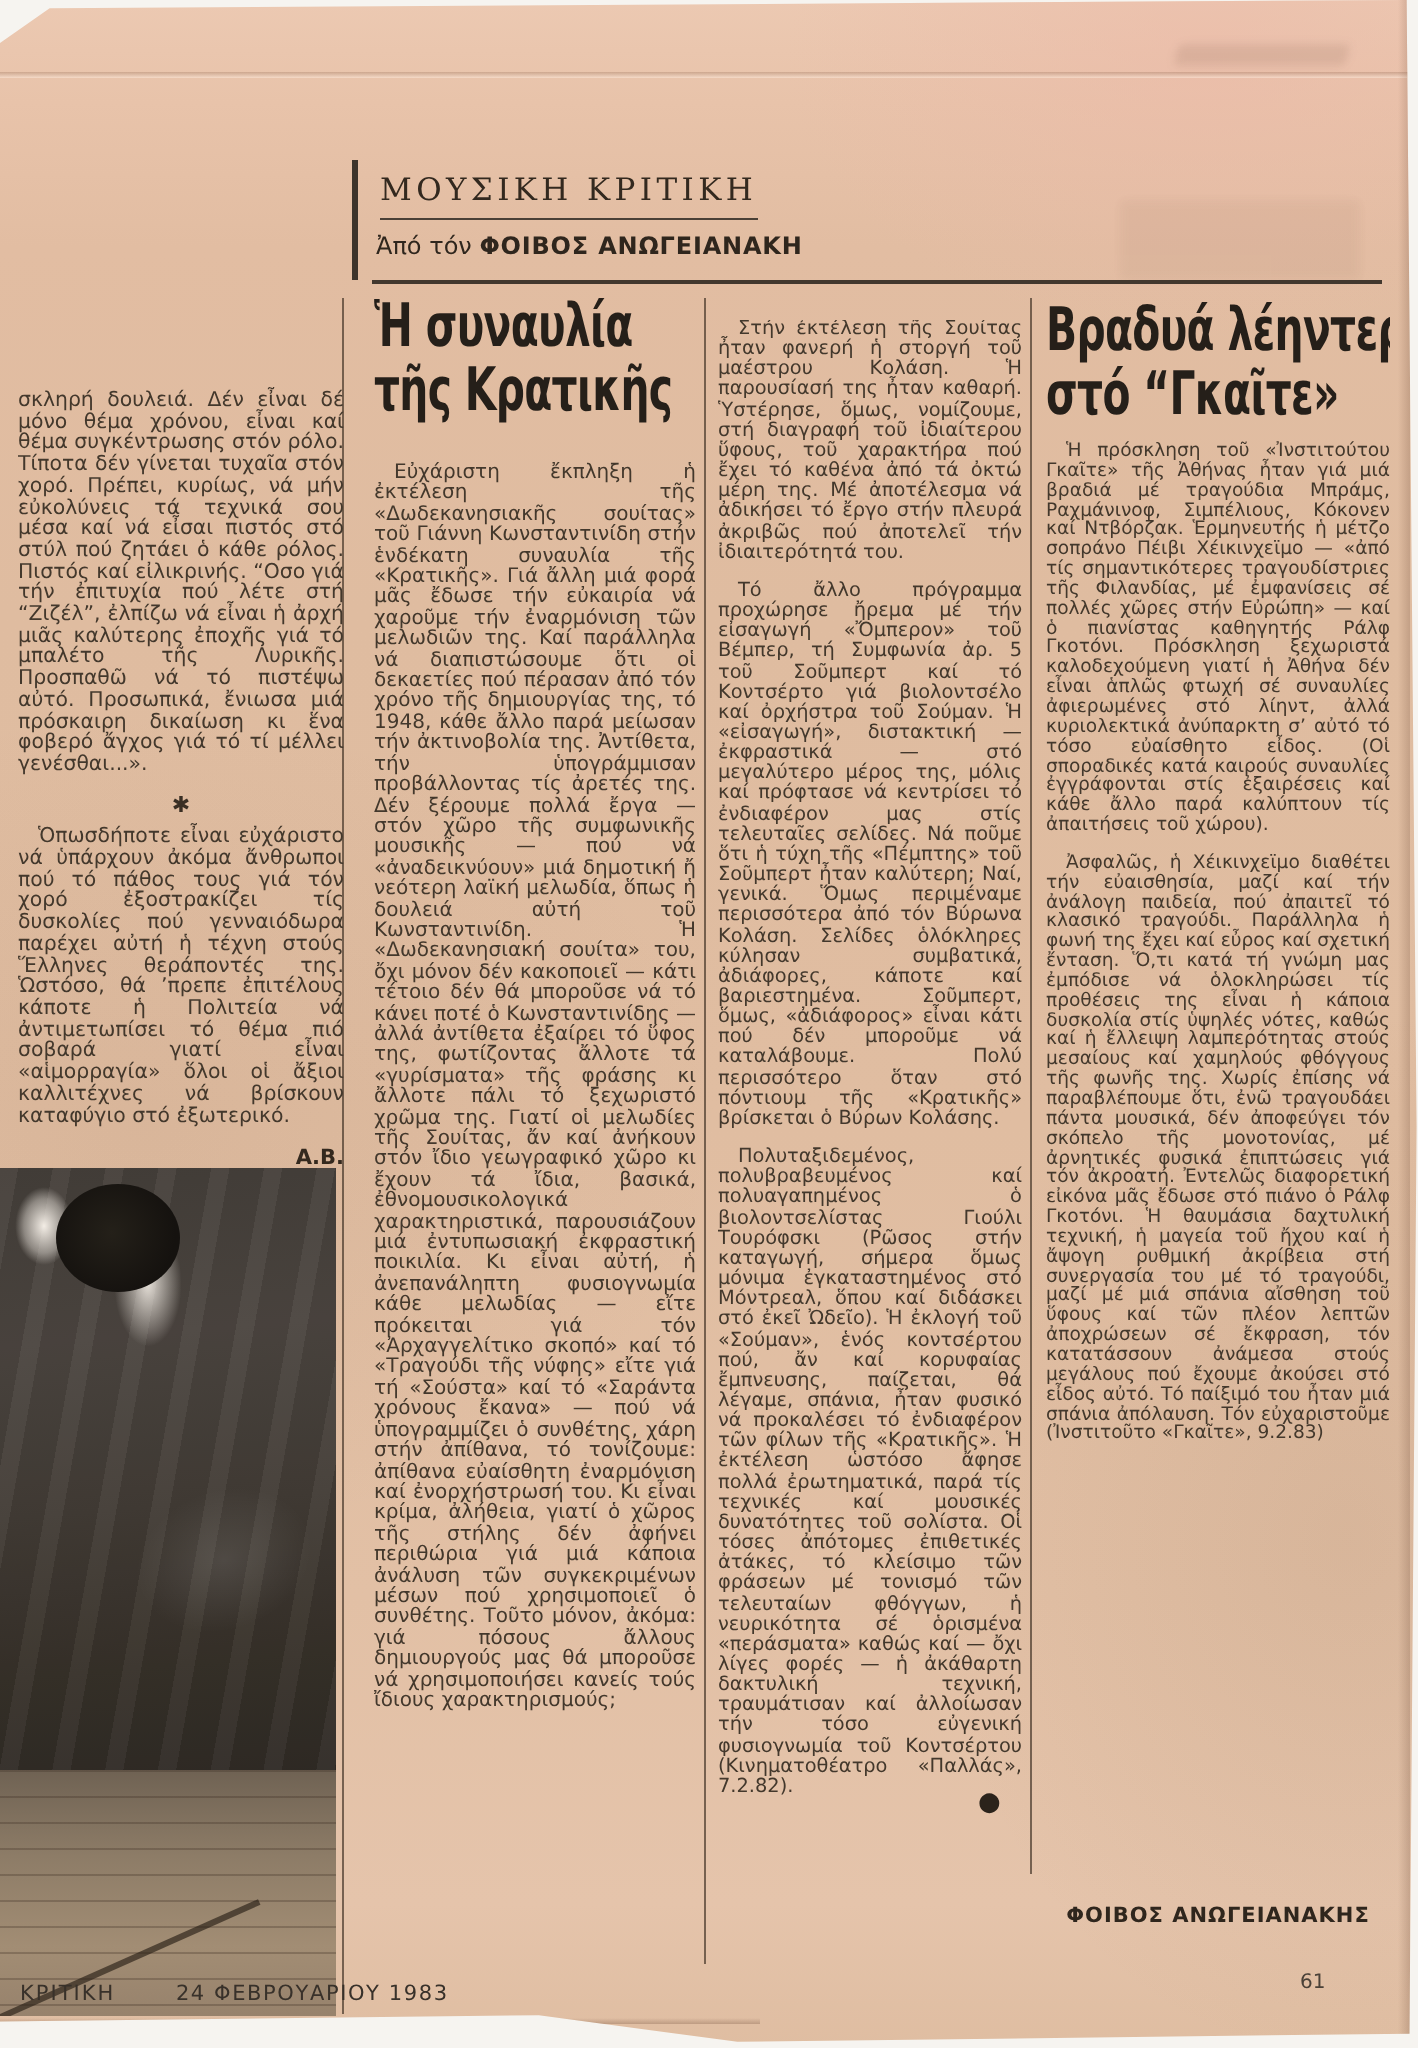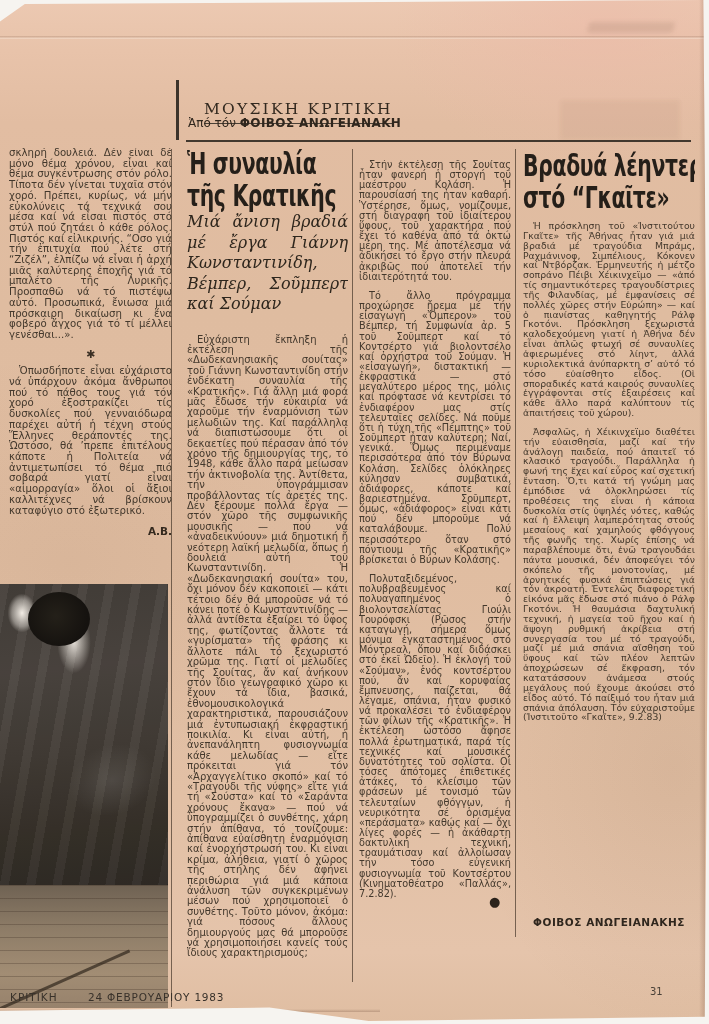--- a/index.html
+++ b/index.html
@@ -22,60 +22,60 @@
     background:linear-gradient(180deg, rgba(130,88,64,0.28), rgba(255,236,222,0.55)); }
   .edge-right { position:absolute; right:4px; top:0; width:6px; height:1024px;
     background:linear-gradient(270deg, rgba(110,75,55,0.25), transparent); }
   .edge-bottom { position:absolute; left:0; bottom:12px; width:380px; height:3px;
     background:linear-gradient(0deg, rgba(110,75,55,0.3), transparent); }
   .ghost { position:absolute; background:rgba(95,62,50,0.12); filter:blur(2px); border-radius:3px; }
 
   
   .header-bar { position:absolute; left:176px; top:80px; width:2.5px; height:60px; background:#3d342b; }
   .section-title {
-    position:absolute; left:188px; top:84px; margin:16px;
+    position:absolute; left:188px; top:84px; margin:2px;
     font-family:"DejaVu Serif", serif; font-weight:400;
     font-size:15.5px; letter-spacing:2.2px; color:#33291f;
     border-bottom:1.5px solid #4a4036; padding-bottom:5px;
   }
   .byline { position:absolute; left:188px; top:116px; font-size:12px; color:#2f261d; }
   .byline b { letter-spacing:0.4px; }
   .long-rule { position:absolute; left:186px; top:140px; width:505px; height:1.5px; background:#42382e; }
 
   
   .vrule { position:absolute; width:1.2px; background:rgba(58,44,32,0.65); }
   #vrule1 { left:171px; top:149px; height:858px; }
   #vrule2 { left:352px; top:149px; height:833px; }
   #vrule3 { left:515px; top:149px; height:788px; }
 
   
   .bodytext { color:#43382c; text-align:justify; }
   .bodytext p { margin:0 0 9px 0; text-indent:10px; }
-  .bodytext p.noindent { text-indent:0; }
+  .bodytext p.noindent { text-indent:0;margin-top:48px; }
 
   #col1 { position:absolute; left:9px; top:148px; width:163px; height:436px; overflow:hidden;
           font-size:10.2px; line-height:10.7px; }
   .divider-star { text-align:center; font-weight:700; font-size:11px; margin:4px 0 6px 0; color:#3a2f24; }
   .sig-ab { text-align:right; font-weight:700; font-size:10.5px; margin-top:10px; color:#34291e; }
 
   #col2 { position:absolute; left:187px; top:148px; width:161px; height:834px; overflow:hidden; }
   #col3 { position:absolute; left:359px; top:160px; width:152px; height:760px; overflow:hidden;
           font-size:9.7px; line-height:10.15px; }
   #col4 { position:absolute; left:523px; top:150px; width:172px; height:800px; overflow:hidden; }
 
   .article-title { margin:0; color:#251f19; font-weight:700;
     font-size:30px; line-height:32px; letter-spacing:-0.5px;
     transform:scaleX(0.68); transform-origin:0 0; width:147%; white-space:nowrap; }
   .article-subtitle { margin:9px 0 0 0; font-family:"DejaVu Serif", serif; font-style:italic;
     font-size:16px; line-height:20.5px; color:#2e261d; }
   #col2 .flowtext { margin-top:20px; font-size:10px; line-height:10.4px; }
   #col4 .flowtext { margin-top:7px; font-size:9.3px; line-height:9.85px; }
 
   .end-bullet { position:absolute; left:489px; top:894px; font-size:13px; color:#2b231b; }
-  .sig-main { position:absolute; left:523px; top:916px; width:172px; text-align:center;
+  .sig-main { position:absolute; left:523px; top:952px; width:172px; text-align:center;
     font-weight:700; font-size:10.5px; letter-spacing:0.5px; color:#2f261d; }
 
   
   #photo { position:absolute; left:0; top:584px; width:168px; height:424px; overflow:hidden; background:#3a3531; }
   .photo-curtain { position:absolute; left:0; top:0; right:0; height:72%;
     background:
       repeating-linear-gradient(100deg, rgba(255,255,255,0.035) 0 9px, rgba(0,0,0,0.05) 9px 26px),
       linear-gradient(175deg, #453f3a 0%, #4c4540 28%, #423c36 55%, #373129 80%, #2f2a25 100%); }
   .photo-fold { position:absolute; left:40%; top:38%; width:90px; height:70px;
     background:radial-gradient(closest-side, rgba(255,255,255,0.10), transparent); transform:rotate(-20deg); }
@@ -134,21 +134,20 @@
       <div class="photo-head"></div>
       <div class="photo-floor"></div>
       <div class="photo-diagonal"></div>
     </div>
 
     <div id="col2" class="bodytext">
       <div class="article-title">
         <div>Ἡ συναυλία</div>
         <div>τῆς Κρατικῆς</div>
       </div>
-      <p class="article-subtitle noindent">Μιά ἄνιση βραδιά μέ ἔργα Γιάννη Κωνσταντινίδη, Βέμπερ, Σοῦμπερτ καί Σούμαν</p>
       <p class="flowtext">Εὐχάριστη ἔκπληξη ἡ ἐκτέλεση τῆς «Δωδεκανησιακῆς σουίτας» τοῦ Γιάννη Κωνσταντινίδη στήν ἑνδέκατη συναυλία τῆς «Κρατικῆς». Γιά ἄλλη μιά φορά μᾶς ἔδωσε τήν εὐκαιρία νά χαροῦμε τήν ἐναρμόνιση τῶν μελωδιῶν της. Καί παράλληλα νά διαπιστώσουμε ὅτι οἱ δεκαετίες πού πέρασαν ἀπό τόν χρόνο τῆς δημιουργίας της, τό 1948, κάθε ἄλλο παρά μείωσαν τήν ἀκτινοβολία της. Ἀντίθετα, τήν ὑπογράμμισαν προβάλλοντας τίς ἀρετές της. Δέν ξέρουμε πολλά ἔργα — στόν χῶρο τῆς συμφωνικῆς μουσικῆς — πού νά «ἀναδεικνύουν» μιά δημοτική ἤ νεότερη λαϊκή μελωδία, ὅπως ἡ δουλειά αὐτή τοῦ Κωνσταντινίδη. Ἡ «Δωδεκανησιακή σουίτα» του, ὄχι μόνον δέν κακοποιεῖ — κάτι τέτοιο δέν θά μποροῦσε νά τό κάνει ποτέ ὁ Κωνσταντινίδης — ἀλλά ἀντίθετα ἐξαίρει τό ὕφος της, φωτίζοντας ἄλλοτε τά «γυρίσματα» τῆς φράσης κι ἄλλοτε πάλι τό ξεχωριστό χρῶμα της. Γιατί οἱ μελωδίες τῆς Σουίτας, ἄν καί ἀνήκουν στόν ἴδιο γεωγραφικό χῶρο κι ἔχουν τά ἴδια, βασικά, ἐθνομουσικολογικά χαρακτηριστικά, παρουσιάζουν μιά ἐντυπωσιακή ἐκφραστική ποικιλία. Κι εἶναι αὐτή, ἡ ἀνεπανάληπτη φυσιογνωμία κάθε μελωδίας — εἴτε πρόκειται γιά τόν «Ἀρχαγγελίτικο σκοπό» καί τό «Τραγούδι τῆς νύφης» εἴτε γιά τή «Σούστα» καί τό «Σαράντα χρόνους ἔκανα» — πού νά ὑπογραμμίζει ὁ συνθέτης, χάρη στήν ἀπίθανα, τό τονίζουμε: ἀπίθανα εὐαίσθητη ἐναρμόνιση καί ἐνορχήστρωσή του. Κι εἶναι κρίμα, ἀλήθεια, γιατί ὁ χῶρος τῆς στήλης δέν ἀφήνει περιθώρια γιά μιά κάποια ἀνάλυση τῶν συγκεκριμένων μέσων πού χρησιμοποιεῖ ὁ συνθέτης. Τοῦτο μόνον, ἀκόμα: γιά πόσους ἄλλους δημιουργούς μας θά μποροῦσε νά χρησιμοποιήσει κανείς τούς ἴδιους χαρακτηρισμούς;</p>
     </div>
 
     <div id="col3" class="bodytext">
       <p>Στήν ἐκτέλεση τῆς Σουίτας ἦταν φανερή ἡ στοργή τοῦ μαέστρου Κολάση. Ἡ παρουσίασή της ἦταν καθαρή. Ὑστέρησε, ὅμως, νομίζουμε, στή διαγραφή τοῦ ἰδιαίτερου ὕφους, τοῦ χαρακτήρα πού ἔχει τό καθένα ἀπό τά ὀκτώ μέρη της. Μέ ἀποτέλεσμα νά ἀδικήσει τό ἔργο στήν πλευρά ἀκριβῶς πού ἀποτελεῖ τήν ἰδιαιτερότητά του.</p>
       <p>Τό ἄλλο πρόγραμμα προχώρησε ἤρεμα μέ τήν εἰσαγωγή «Ὄμπερον» τοῦ Βέμπερ, τή Συμφωνία ἀρ. 5 τοῦ Σοῦμπερτ καί τό Κοντσέρτο γιά βιολοντσέλο καί ὀρχήστρα τοῦ Σούμαν. Ἡ «εἰσαγωγή», διστακτική — ἐκφραστικά — στό μεγαλύτερο μέρος της, μόλις καί πρόφτασε νά κεντρίσει τό ἐνδιαφέρον μας στίς τελευταῖες σελίδες. Νά ποῦμε ὅτι ἡ τύχη τῆς «Πέμπτης» τοῦ Σοῦμπερτ ἦταν καλύτερη; Ναί, γενικά. Ὅμως περιμέναμε περισσότερα ἀπό τόν Βύρωνα Κολάση. Σελίδες ὁλόκληρες κύλησαν συμβατικά, ἀδιάφορες, κάποτε καί βαριεστημένα. Σοῦμπερτ, ὅμως, «ἀδιάφορος» εἶναι κάτι πού δέν μποροῦμε νά καταλάβουμε. Πολύ περισσότερο ὅταν στό πόντιουμ τῆς «Κρατικῆς» βρίσκεται ὁ Βύρων Κολάσης.</p>
       <p>Πολυταξιδεμένος, πολυβραβευμένος καί πολυαγαπημένος ὁ βιολοντσελίστας Γιούλι Τουρόφσκι (Ρῶσος στήν καταγωγή, σήμερα ὅμως μόνιμα ἐγκαταστημένος στό Μόντρεαλ, ὅπου καί διδάσκει στό ἐκεῖ Ὠδεῖο). Ἡ ἐκλογή τοῦ «Σούμαν», ἑνός κοντσέρτου πού, ἄν καί κορυφαίας ἔμπνευσης, παίζεται, θά λέγαμε, σπάνια, ἦταν φυσικό νά προκαλέσει τό ἐνδιαφέρον τῶν φίλων τῆς «Κρατικῆς». Ἡ ἐκτέλεση ὡστόσο ἄφησε πολλά ἐρωτηματικά, παρά τίς τεχνικές καί μουσικές δυνατότητες τοῦ σολίστα. Οἱ τόσες ἀπότομες ἐπιθετικές ἀτάκες, τό κλείσιμο τῶν φράσεων μέ τονισμό τῶν τελευταίων φθόγγων, ἡ νευρικότητα σέ ὁρισμένα «περάσματα» καθώς καί — ὄχι λίγες φορές — ἡ ἀκάθαρτη δακτυλική τεχνική, τραυμάτισαν καί ἀλλοίωσαν τήν τόσο εὐγενική φυσιογνωμία τοῦ Κοντσέρτου (Κινηματοθέατρο «Παλλάς», 7.2.82).</p>
     </div>
     <div class="end-bullet">●</div>
 
@@ -159,15 +158,15 @@
       </div>
       <p class="flowtext">Ἡ πρόσκληση τοῦ «Ἰνστιτούτου Γκαῖτε» τῆς Ἀθήνας ἦταν γιά μιά βραδιά μέ τραγούδια Μπράμς, Ραχμάνινοφ, Σιμπέλιους, Κόκονεν καί Ντβόρζακ. Ἑρμηνευτής ἡ μέτζο σοπράνο Πέιβι Χέικινχεϊμο — «ἀπό τίς σημαντικότερες τραγουδίστριες τῆς Φιλανδίας, μέ ἐμφανίσεις σέ πολλές χῶρες στήν Εὐρώπη» — καί ὁ πιανίστας καθηγητής Ράλφ Γκοτόνι. Πρόσκληση ξεχωριστά καλοδεχούμενη γιατί ἡ Ἀθήνα δέν εἶναι ἁπλῶς φτωχή σέ συναυλίες ἀφιερωμένες στό λίηντ, ἀλλά κυριολεκτικά ἀνύπαρκτη σ’ αὐτό τό τόσο εὐαίσθητο εἶδος. (Οἱ σποραδικές κατά καιρούς συναυλίες ἐγγράφονται στίς ἐξαιρέσεις καί κάθε ἄλλο παρά καλύπτουν τίς ἀπαιτήσεις τοῦ χώρου).</p>
       <p class="flowtext" style="margin-top:0;">Ἀσφαλῶς, ἡ Χέικινχεϊμο διαθέτει τήν εὐαισθησία, μαζί καί τήν ἀνάλογη παιδεία, πού ἀπαιτεῖ τό κλασικό τραγούδι. Παράλληλα ἡ φωνή της ἔχει καί εὖρος καί σχετική ἔνταση. Ὅ,τι κατά τή γνώμη μας ἐμπόδισε νά ὁλοκληρώσει τίς προθέσεις της εἶναι ἡ κάποια δυσκολία στίς ὑψηλές νότες, καθώς καί ἡ ἔλλειψη λαμπερότητας στούς μεσαίους καί χαμηλούς φθόγγους τῆς φωνῆς της. Χωρίς ἐπίσης νά παραβλέπουμε ὅτι, ἐνῶ τραγουδάει πάντα μουσικά, δέν ἀποφεύγει τόν σκόπελο τῆς μονοτονίας, μέ ἀρνητικές φυσικά ἐπιπτώσεις γιά τόν ἀκροατή. Ἐντελῶς διαφορετική εἰκόνα μᾶς ἔδωσε στό πιάνο ὁ Ράλφ Γκοτόνι. Ἡ θαυμάσια δαχτυλική τεχνική, ἡ μαγεία τοῦ ἤχου καί ἡ ἄψογη ρυθμική ἀκρίβεια στή συνεργασία του μέ τό τραγούδι, μαζί μέ μιά σπάνια αἴσθηση τοῦ ὕφους καί τῶν πλέον λεπτῶν ἀποχρώσεων σέ ἔκφραση, τόν κατατάσσουν ἀνάμεσα στούς μεγάλους πού ἔχουμε ἀκούσει στό εἶδος αὐτό. Τό παίξιμό του ἦταν μιά σπάνια ἀπόλαυση. Τόν εὐχαριστοῦμε (Ἰνστιτοῦτο «Γκαῖτε», 9.2.83)</p>
     </div>
     <div class="sig-main">ΦΟΙΒΟΣ ΑΝΩΓΕΙΑΝΑΚΗΣ</div>
 
     <div class="footer-left">
       <span>ΚΡΙΤΙΚΗ</span>
       <span class="date">24 ΦΕΒΡΟΥΑΡΙΟΥ 1983</span>
     </div>
-    <div class="footer-page">31</div>
+    <div class="footer-page">61</div>
   </div>
 </div>
 
 </body></html>

